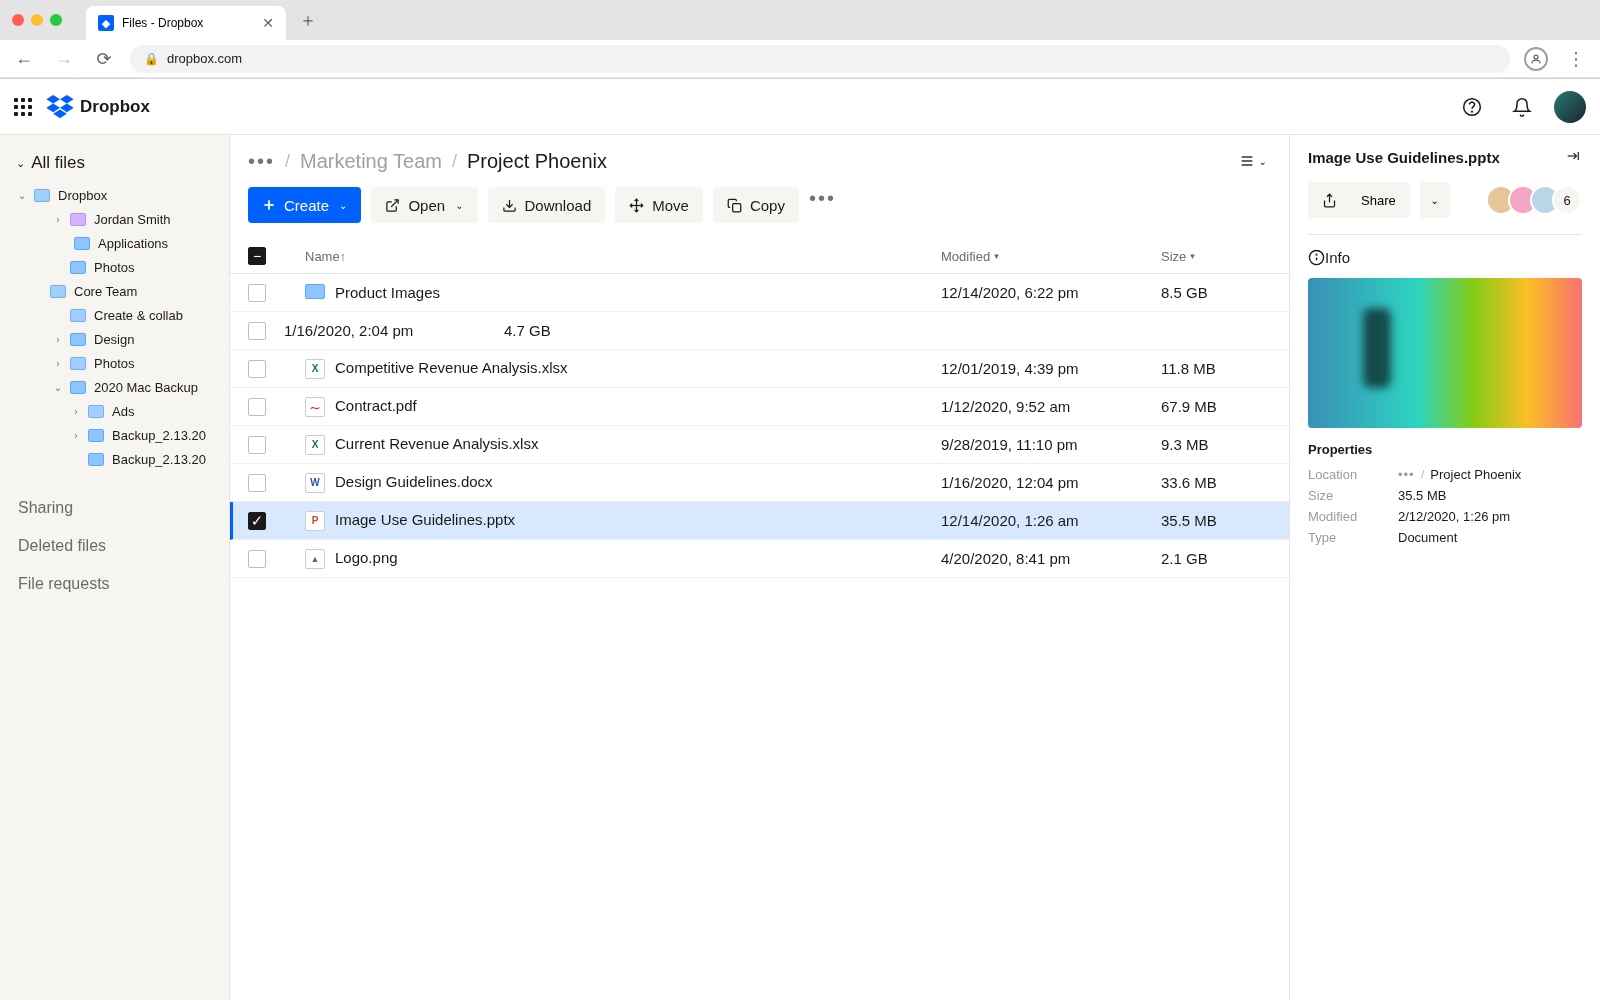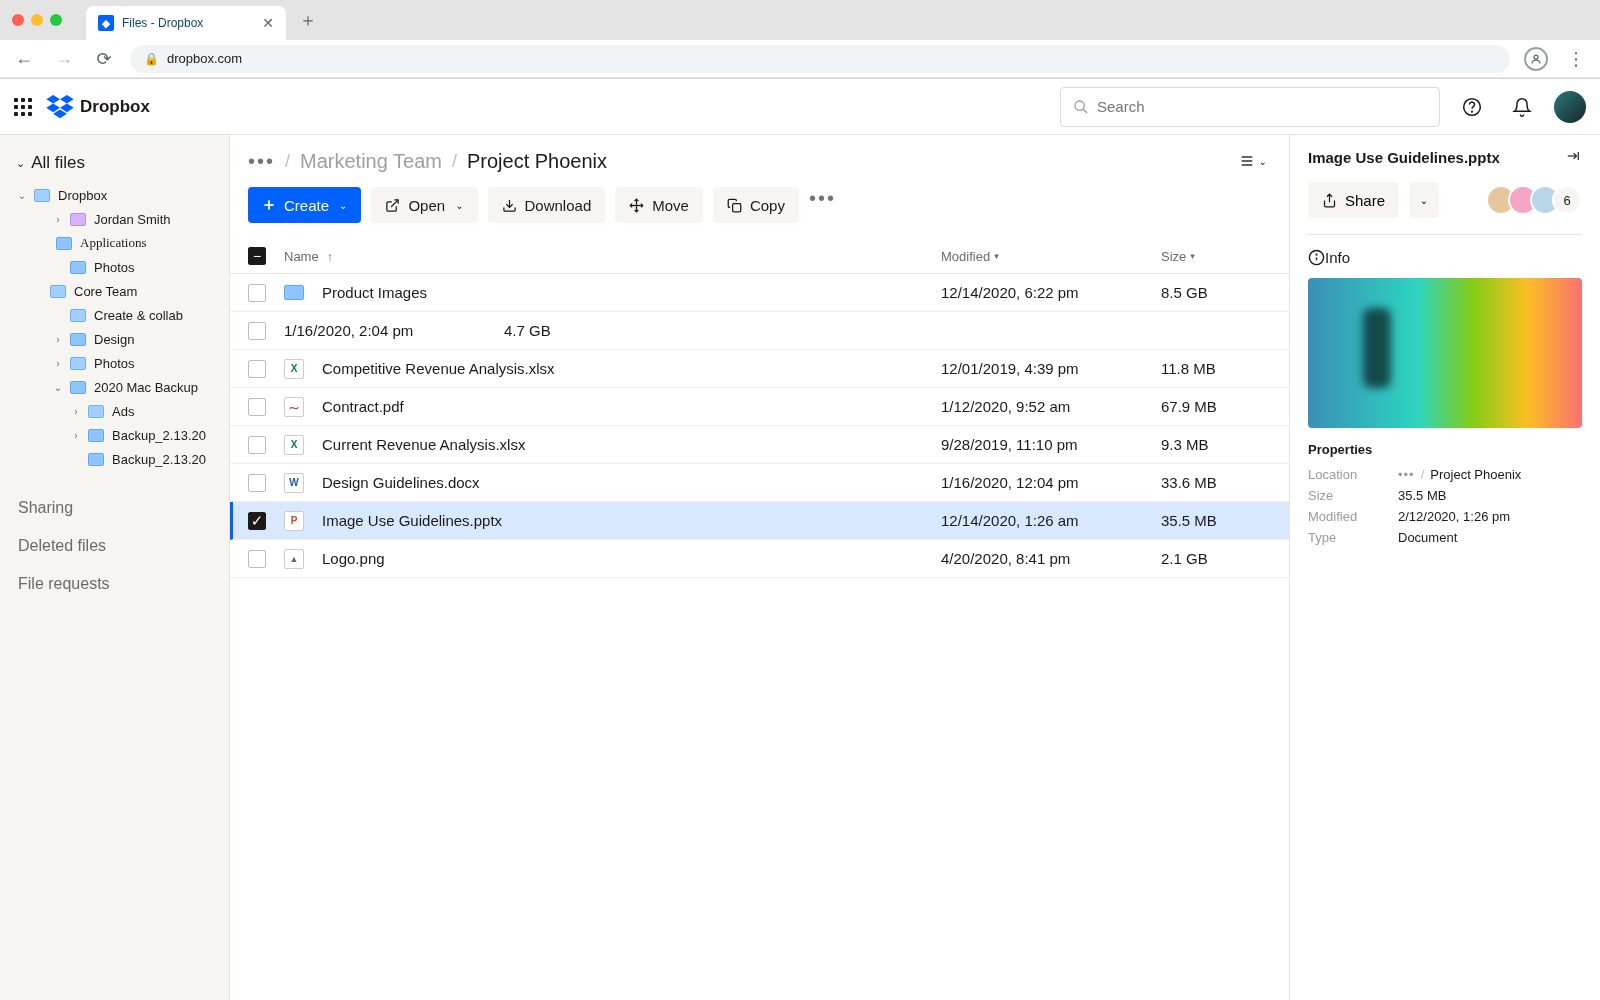--- a/index.html
+++ b/index.html
@@ -4,21 +4,21 @@
 <style>
 * { box-sizing: border-box; margin: 0; padding: 0; }
 body { font-family: -apple-system, BlinkMacSystemFont, "Segoe UI", Helvetica, Arial, sans-serif; background: #fff; font-size: 14px; color: #1e1919; }
 .browser-chrome { background: #e4e4e4; border-bottom: 1px solid #d4d4d4; }
 .tab-bar { display: flex; align-items: center; height: 40px; padding: 0 12px; gap: 8px; }
 .traffic-lights { display: flex; gap: 7px; margin-right: 16px; }
 .tl { width: 12px; height: 12px; border-radius: 50%; }
 .tl.red { background: #ff5f57; } .tl.yellow { background: #febc2e; } .tl.green { background: #28c840; }
 .tab { display: flex; align-items: center; background: #fff; border-radius: 8px 8px 0 0; height: 34px; padding: 0 12px; gap: 8px; min-width: 200px; margin-top: 6px; }
 .tab-icon { width: 16px; height: 16px; background: #0061fe; border-radius: 2px; display: flex; align-items: center; justify-content: center; color: #fff; font-size: 11px; }
-.tab-title { flex: 1; font-size: 12px; color: #0c4a6e; }
+.tab-title { flex: 1; font-size: 12px; color: #000000; }
 .tab-close { font-size: 14px; color: #5f6368; cursor: pointer; }
 .new-tab { width: 28px; height: 28px; display: flex; align-items: center; justify-content: center; font-size: 18px; color: #5f6368; cursor: pointer; }
 .addr-bar { display: flex; align-items: center; height: 38px; padding: 0 10px; gap: 12px; background: #fff; border-bottom: 1px solid #e7e7e7; }
 .nav-btn { width: 28px; height: 28px; display: flex; align-items: center; justify-content: center; color: #5f6368; cursor: pointer; font-size: 18px; }
 .url-field { flex: 1; display: flex; align-items: center; background: #f1f3f4; border-radius: 14px; height: 28px; padding: 0 14px; gap: 8px; color: #202124; font-size: 13px; }
 .lock { font-size: 12px; color: #5f6368; }
 .prof-circle { width: 24px; height: 24px; border-radius: 50%; border: 2px solid #9aa0a6; display: flex; align-items: center; justify-content: center; }
 
 .app { display: flex; flex-direction: column; height: calc(1000px - 78px); }
 .app-header { display: flex; align-items: center; height: 56px; padding: 0 14px; border-bottom: 1px solid #e7e5e2; gap: 14px; }
@@ -53,42 +53,42 @@
 .crumb.current { color: #1e1919; }
 .view-toggle { margin-left: auto; display: flex; align-items: center; gap: 4px; cursor: pointer; padding: 4px; }
 
 .toolbar { display: flex; align-items: flex-start; gap: 10px; padding: 4px 18px 16px; }
 .btn { display: flex; align-items: center; gap: 8px; height: 36px; padding: 0 14px; border: none; border-radius: 4px; font-size: 15px; cursor: pointer; background: #f7f5f2; color: #1e1919; font-weight: 500; }
 .btn.primary { background: #0061fe; color: #fff; }
 .btn .caret { font-size: 10px; margin-left: 2px; }
 
 .table-head { display: flex; align-items: center; padding: 8px 18px; font-size: 13px; color: #6b6b6b; border-bottom: 1px solid #e7e5e2; }
 .col-check { width: 36px; display: flex; align-items: center; }
-.col-name { flex: 1; display: flex; align-items: center; gap: 8px; }
+.col-name { flex: 1; display: flex; gap: 0; margin-left: 21px; }
 .col-mod { width: 220px; display: flex; align-items: center; gap: 4px; }
 .col-size { width: 110px; display: flex; align-items: center; gap: 4px; }
 .chk { width: 18px; height: 18px; border: 1.5px solid #bdbdbd; border-radius: 2px; background: #fff; display: flex; align-items: center; justify-content: center; cursor: pointer; }
 .chk.hdr { background: #1e1919; border-color: #1e1919; color: #fff; font-size: 14px; line-height: 1; }
 .chk.checked { background: #1e1919; border-color: #1e1919; color: #fff; }
 
 .file-row { display: flex; align-items: center; padding: 6px 18px; height: 38px; cursor: pointer; border-bottom: 1px solid #f0efed; font-size: 15px; }
 .file-row.selected { background: #d8e9ff; border-left: 3px solid #0061fe; padding-left: 15px; }
 .file-ic { width: 20px; height: 20px; display: flex; align-items: center; justify-content: center; margin-right: 10px; font-size: 12px; border-radius: 2px; }
 .folder { background: #8ec5ff; border: 1px solid #5fa8f5; width: 20px; height: 15px; }
 .xlsx { background: #fff; border: 1px solid #ccc; color: #107c41; font-size: 10px; font-weight: bold; }
 .pdf { background: #fff; border: 1px solid #ccc; color: #e2231a; font-size: 10px; font-weight: bold; }
 .docx { background: #fff; border: 1px solid #ccc; color: #2b579a; font-size: 10px; font-weight: bold; }
 .pptx { background: #fff; border: 1px solid #ccc; color: #d24726; font-size: 10px; font-weight: bold; }
 .png { background: #fff; border: 1px solid #ccc; color: #666; font-size: 9px; }
 
 .details { width: 310px; padding: 14px 18px; display: flex; flex-direction: column; overflow: hidden; }
 .det-head { display: flex; align-items: center; justify-content: space-between; margin-bottom: 16px; }
 .det-title { font-size: 15px; font-weight: 600; }
 .share-row { display: flex; align-items: center; gap: 10px; margin-bottom: 16px; }
-.share-btn { display: flex; align-items: center; gap: 8px; background: #f7f5f2; border: none; height: 36px; padding: 0 14px; border-radius: 4px; font-size: 15px; font-weight: 500; cursor: pointer; }
+.share-btn { display: flex; align-items: center; gap: 24px; background: #f7f5f2; border: none; height: 36px; padding: 0 14px; border-radius: 4px; font-size: 13px; font-weight: 500; cursor: pointer; }
 .share-caret { background: #f7f5f2; border: none; height: 36px; width: 30px; border-radius: 4px; cursor: pointer; font-size: 10px; }
 .avatars { display: flex; margin-left: auto; }
 .av { width: 30px; height: 30px; border-radius: 50%; border: 2px solid #fff; margin-left: -8px; }
 .av.a1 { background: #e6c79c; } .av.a2 { background: #f5a6c4; } .av.a3 { background: #b9d6e8; }
 .av.count { background: #f7f5f2; display: flex; align-items: center; justify-content: center; font-size: 13px; font-weight: 500; }
 .info-sec { border-top: 1px solid #e7e5e2; padding-top: 14px; }
 .info-head { display: flex; align-items: center; font-size: 15px; margin-bottom: 12px; }
 .preview { width: 100%; height: 150px; background: linear-gradient(90deg,#3a8fb7,#2dd4bf 40%,#84cc16 60%,#fbbf24 80%,#f87171); border-radius: 4px; margin-bottom: 14px; position: relative; overflow: hidden; }
 .preview::before { content: ''; position: absolute; left: 55px; top: 30px; width: 28px; height: 80px; background: rgba(0,0,0,0.6); border-radius: 8px; filter: blur(4px); }
 .props-title { font-size: 13px; font-weight: 600; margin-bottom: 10px; }
@@ -146,27 +146,20 @@
         <span></span>
         <span></span>
       </div>
     <div class="logo">
       <svg class="logo-svg" width="28" height="24" viewBox="0 0 32 28" fill="#0061fe">
           <path d="M8 0L0 5l8 5 8-5-8-5zm16 0l-8 5 8 5 8-5-8-5zM0 15l8 5 8-5-8-5-8 5zm24-5l-8 5 8 5 8-5-8-5zM8 22l8 5 8-5-8-5-8 5z"></path>
         </svg>
       <span>Dropbox</span>
     </div>
     <div class="spacer"></div>
-    <div class="search">
-      <svg width="16" height="16" viewBox="0 0 24 24" fill="none" stroke="#9b9b9b" stroke-width="2">
-          <circle cx="10" cy="10" r="7"></circle>
-          <path d="m21 21-5.5-5.5"></path>
-        </svg>
-      <input placeholder="Search" style="">
-    </div>
     <div class="hdr-icon">
         <svg width="20" height="20" viewBox="0 0 24 24" fill="none" stroke="currentColor" stroke-width="1.8">
           <circle cx="12" cy="12" r="10"></circle>
           <path d="M9 9a3 3 0 1 1 4.5 2.6C12.5 12.5 12 13 12 14"></path>
           <circle cx="12" cy="17.5" r=".5" fill="currentColor"></circle>
         </svg>
       </div>
     <div class="hdr-icon">
         <svg width="20" height="20" viewBox="0 0 24 24" fill="none" stroke="currentColor" stroke-width="1.8">
           <path d="M6 8a6 6 0 0 1 12 0c0 7 3 9 3 9H3s3-2 3-9"></path>
@@ -186,21 +179,21 @@
           <div class="tree-row" style="padding-left: 14px;">
             <span class="chev">⌄</span>
             <div class="folder-ic blue2"></div>
             <span>Dropbox</span>
           </div>
           <div class="tree-row" style="padding-left: 50px;">
             <span class="chev">›</span>
             <div class="folder-ic purple"></div>
             <span>Jordan Smith</span>
           </div>
-          <div class="tree-row" style="padding-left: 36px; font-family: Liberation Serif, serif;">
+          <div class="tree-row" style="padding-left: 54px;">
             <span class="chev"></span>
             <div class="folder-ic blue"></div>
             <span>Applications</span>
           </div>
           <div class="tree-row" style="padding-left: 50px;">
             <span class="chev"></span>
             <div class="folder-ic blue"></div>
             <span>Photos</span>
           </div>
           <div class="tree-row" style="padding-left: 30px;">

